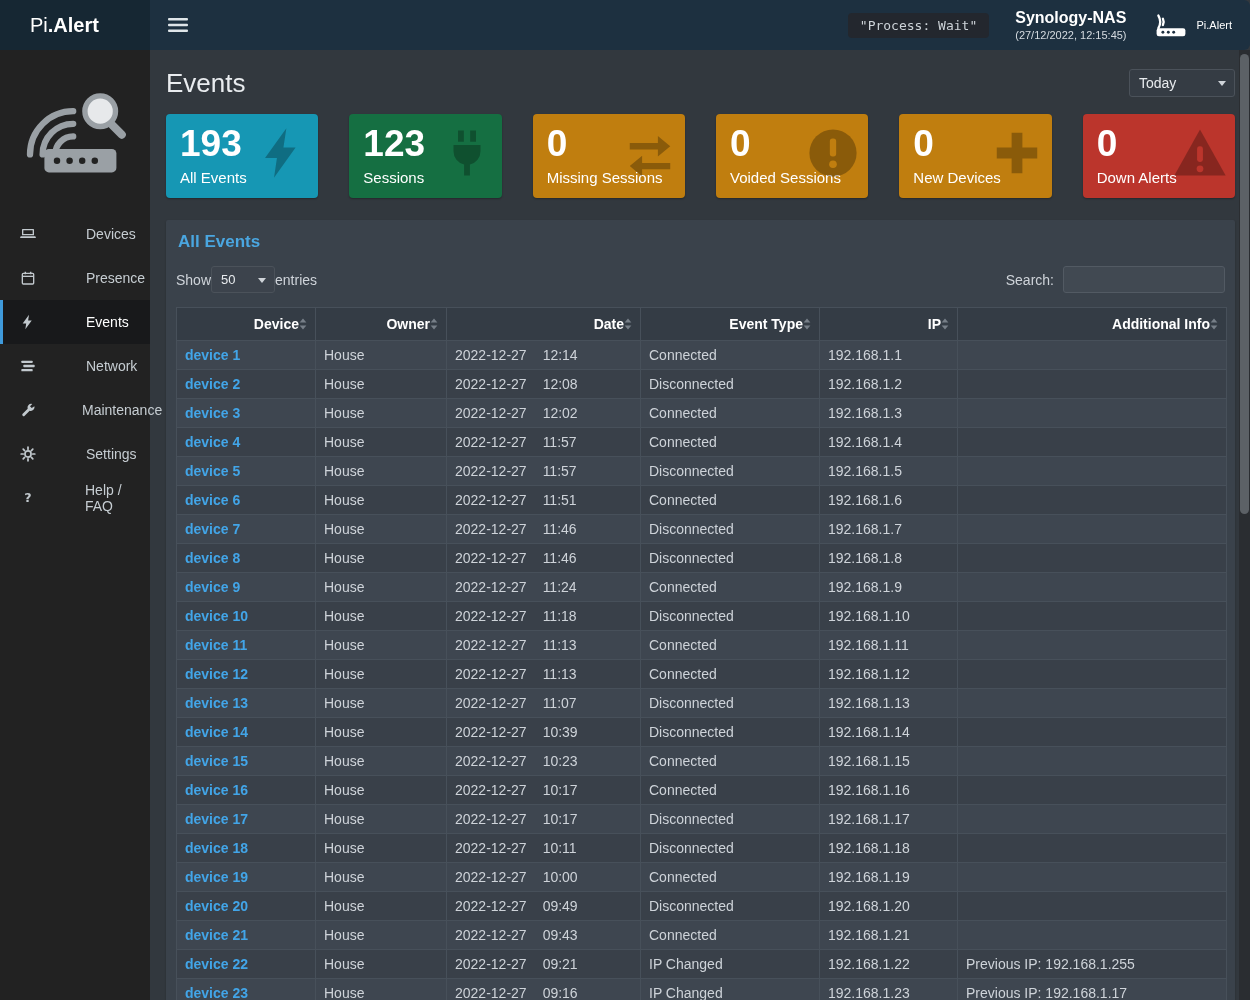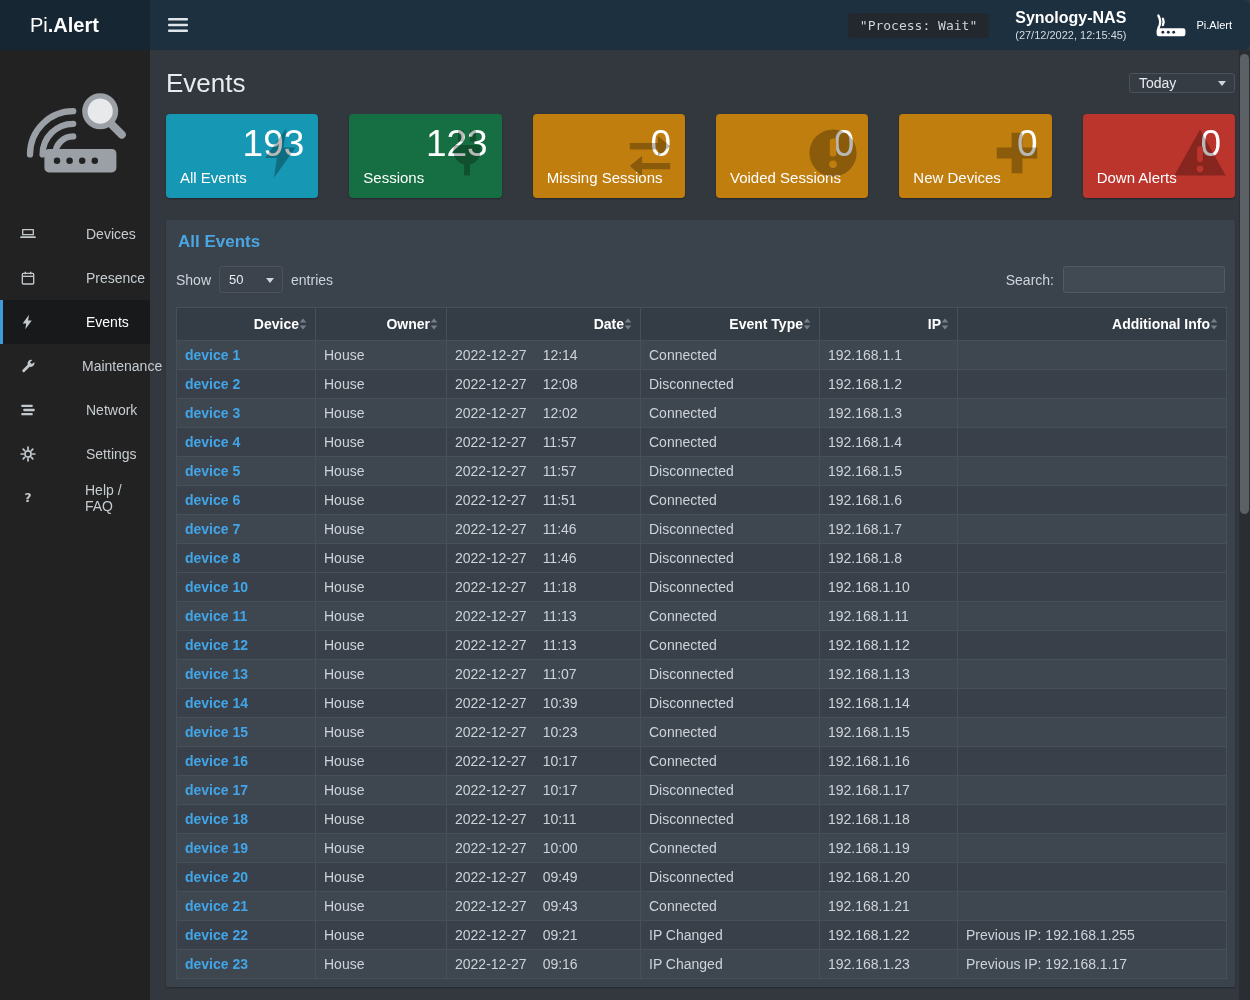--- a/index.html
+++ b/index.html
@@ -30,36 +30,36 @@
   .side-item.active { background:#18191b; border-left-color:#3f9adb; color:#fff; }
 
   .main { flex:1; padding:16px 15px 0 16px; overflow:hidden; }
 
   
   .page-head { display:flex; align-items:center; justify-content:space-between; height:34px; margin-bottom:14px; }
   .page-head h1 { font-size:26px; font-weight:500; color:#e9ecef; }
   .select-wrap { position:relative; display:inline-block; }
   .select-wrap::after { content:""; position:absolute; right:9px; top:50%; margin-top:-2px; border-left:4px solid transparent; border-right:4px solid transparent; border-top:5px solid #cfd4d9; pointer-events:none; }
   .select-wrap select { appearance:none; -webkit-appearance:none; background:#353c44; color:#e8ebee; border:1px solid #4b525a; border-radius:3px; font-size:14px; padding:0 24px 0 9px; font-family:inherit; }
-  .period-wrap select { width:106px; height:20px; }
+  .period-wrap select { width:106px; height:28px; }
   .psize-wrap select { width:64px; height:27px; font-size:13px; background:#3c434c; }
 
   
   .cards { display:grid; grid-template-columns:repeat(6,1fr); gap:31px; }
   .card { position:relative; height:84px; border-radius:4px; padding:10px 14px; color:#fff; box-shadow:0 1px 2px rgba(0,0,0,.3); overflow:hidden; }
-  .card .num { font-size:37px; font-weight:normal; line-height:1.1;text-align:right; }
+  .card .num { font-size:37px; font-weight:bold; line-height:1.1; }
   .card .cap { font-size:15px; margin-top:4px; }
   .card .cicon { position:absolute; right:8px; top:12px; width:54px; height:54px; }
   .card .cicon svg { width:54px; height:54px; fill:rgba(0,0,0,.28); }
 
   
   .panel { margin-top:22px; background:#3a424b; border-radius:2px; padding:10px 8px 8px; box-shadow:0 1px 2px rgba(0,0,0,.25); }
   .panel-title { color:#4aa6e0; font-size:17px; font-weight:bold; padding:2px 4px 12px; }
   .table-controls { display:flex; justify-content:space-between; align-items:center; padding:2px 2px 14px; font-size:14px; color:#cfd4da; }
-  .tc-left { display:flex; align-items:center; gap:8px; }
+  .tc-left { display:flex; align-items:center; gap:0; }
   .tc-right { display:flex; align-items:center; gap:9px; }
   .search-input { width:162px; height:27px; background:#414952; border:1px solid #525a63; border-radius:3px; color:#e8e8e8; padding:0 8px; font-size:13px; font-family:inherit; }
 
   
   table { width:calc(100% - 4px); margin:0 2px; border-collapse:collapse; font-size:14px; table-layout:fixed; }
   th, td { border:1px solid #47505a; text-align:left; overflow:hidden; white-space:nowrap; }
   th { background:#343c45; color:#fff; font-weight:bold; padding:8px 8px; cursor:pointer; }
   th .th-inner { display:flex; align-items:center; justify-content:flex-end; }
   th .sort { opacity:.55; display:flex; }
   th .sort svg { width:8px; height:12px; fill:#aeb7c0; }
@@ -151,34 +151,34 @@
           <span class="icon">
             <svg viewBox="0 0 24 24">
               <path d="M13.5 1 4 14.2h5.3L8 23l9.6-13.4h-5.4z"></path>
             </svg>
           </span>
           <span class="lbl">Events</span>
         </a>
         <a class="side-item">
           <span class="icon">
             <svg viewBox="0 0 24 24">
-              <path d="M21.6 6.2a5.6 5.6 0 0 1-7.1 6.9L7 20.6a2.1 2.1 0 0 1-3-3l7.5-7.5a5.6 5.6 0 0 1 6.9-7.1L15 6.4l2.6 2.6z"></path>
-            </svg>
-          </span>
-          <span class="lbl">Maintenance</span>
-        </a>
-        <a class="side-item">
-          <span class="icon">
-            <svg viewBox="0 0 24 24">
               <rect x="2" y="4" width="17" height="3.4" rx="1"></rect>
               <rect x="5" y="10.3" width="17" height="3.4" rx="1"></rect>
               <rect x="2" y="16.6" width="17" height="3.4" rx="1"></rect>
             </svg>
           </span>
           <span class="lbl">Network</span>
+        </a>
+        <a class="side-item">
+          <span class="icon">
+            <svg viewBox="0 0 24 24">
+              <path d="M21.6 6.2a5.6 5.6 0 0 1-7.1 6.9L7 20.6a2.1 2.1 0 0 1-3-3l7.5-7.5a5.6 5.6 0 0 1 6.9-7.1L15 6.4l2.6 2.6z"></path>
+            </svg>
+          </span>
+          <span class="lbl">Maintenance</span>
         </a>
         <a class="side-item">
           <span class="icon">
             <svg viewBox="0 0 24 24">
               <circle cx="12" cy="12" r="4.6" fill="none" stroke="currentColor" stroke-width="2.6"></circle>
               <g stroke="currentColor" stroke-width="2.6" stroke-linecap="round" fill="none">
                 <path d="M12 1.8v3M12 19.2v3M1.8 12h3M19.2 12h3M4.8 4.8l2.1 2.1M17.1 17.1l2.1 2.1M19.2 4.8l-2.1 2.1M6.9 17.1l-2.1 2.1"></path>
               </g>
             </svg>
           </span>
@@ -404,20 +404,28 @@
               <td></td>
             </tr>
             <tr class="even">
               <td><a href="#" class="dev-link">device 8</a></td>
               <td>House</td>
               <td><span class="date-d">2022-12-27</span><span class="date-t">11:46</span></td>
               <td>Disconnected</td>
               <td>192.168.1.8</td>
               <td></td>
             </tr>
+            <tr class="odd">
+              <td><a href="#" class="dev-link">device 9</a></td>
+              <td>House</td>
+              <td><span class="date-d">2022-12-27</span><span class="date-t">11:24</span></td>
+              <td>Connected</td>
+              <td>192.168.1.9</td>
+              <td></td>
+            </tr>
             <tr class="even">
               <td><a href="#" class="dev-link">device 10</a></td>
               <td>House</td>
               <td><span class="date-d">2022-12-27</span><span class="date-t">11:18</span></td>
               <td>Disconnected</td>
               <td>192.168.1.10</td>
               <td></td>
             </tr>
             <tr class="odd">
               <td><a href="#" class="dev-link">device 11</a></td>

